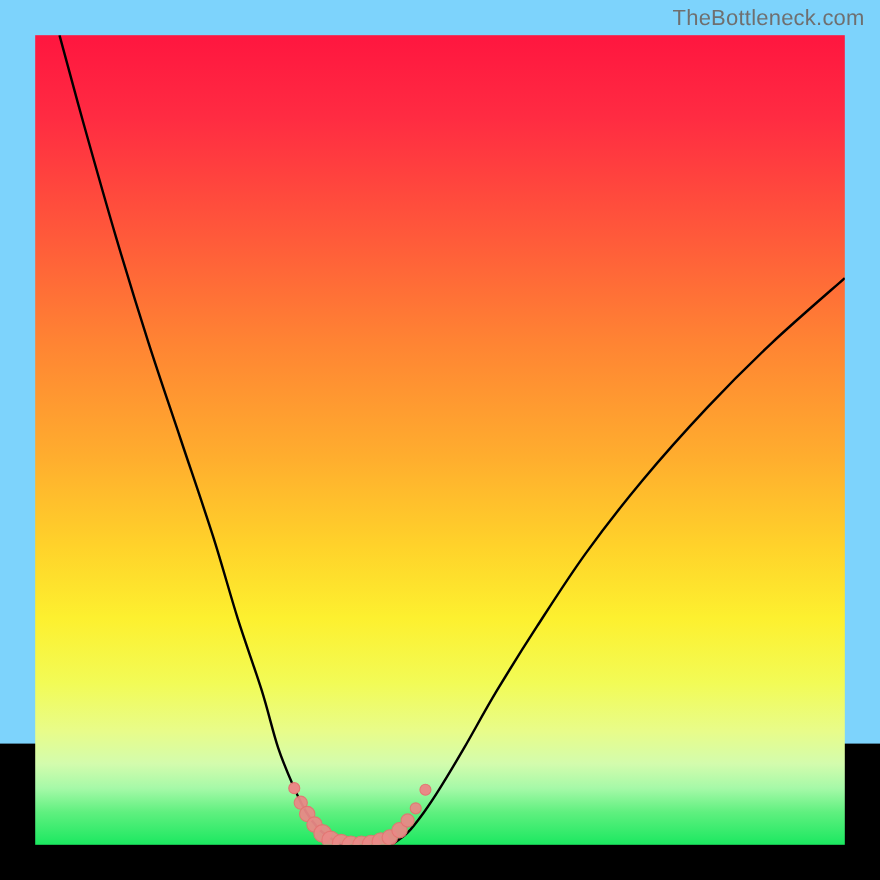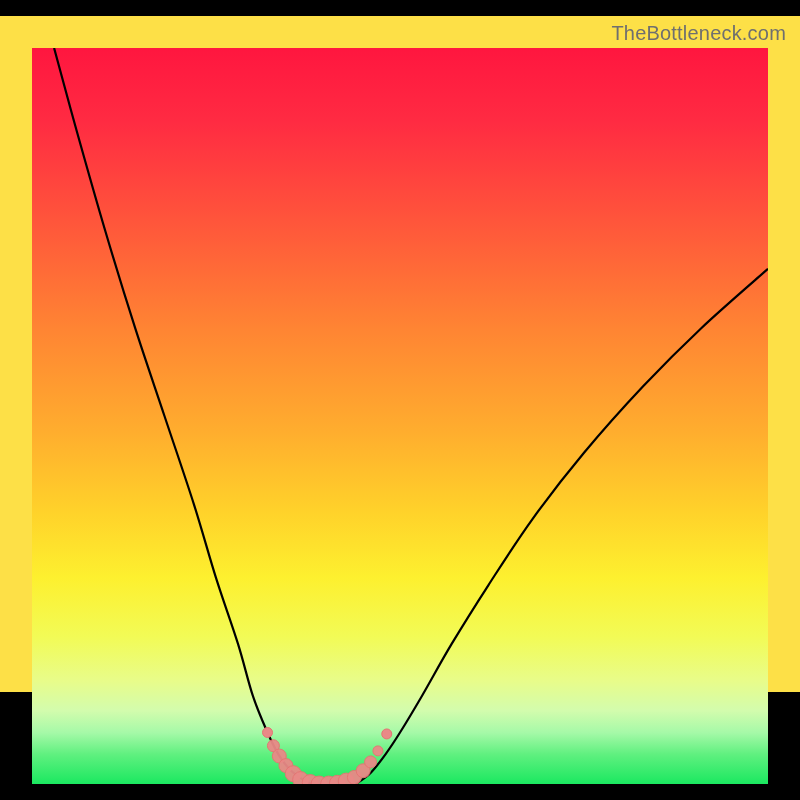--- a/index.html
+++ b/index.html
@@ -6,25 +6,25 @@
     margin: 0;
     padding: 0;
     width: 800px;
     height: 800px;
     background: #000;
     overflow: hidden;
     font-family: Arial, Helvetica, sans-serif;
   }
   .frame {
     position: absolute;
-    top: 16px;
+    top: 0;
     left: 0;
     width: 800px;
     height: 676px;
-    background: #fde047;
+    background: #7dd3fc;
   }
   .plot-area {
     position: absolute;
     top: 32px;
     left: 32px;
     width: 736px;
     height: 736px;
     
     background: linear-gradient(
       to bottom,

